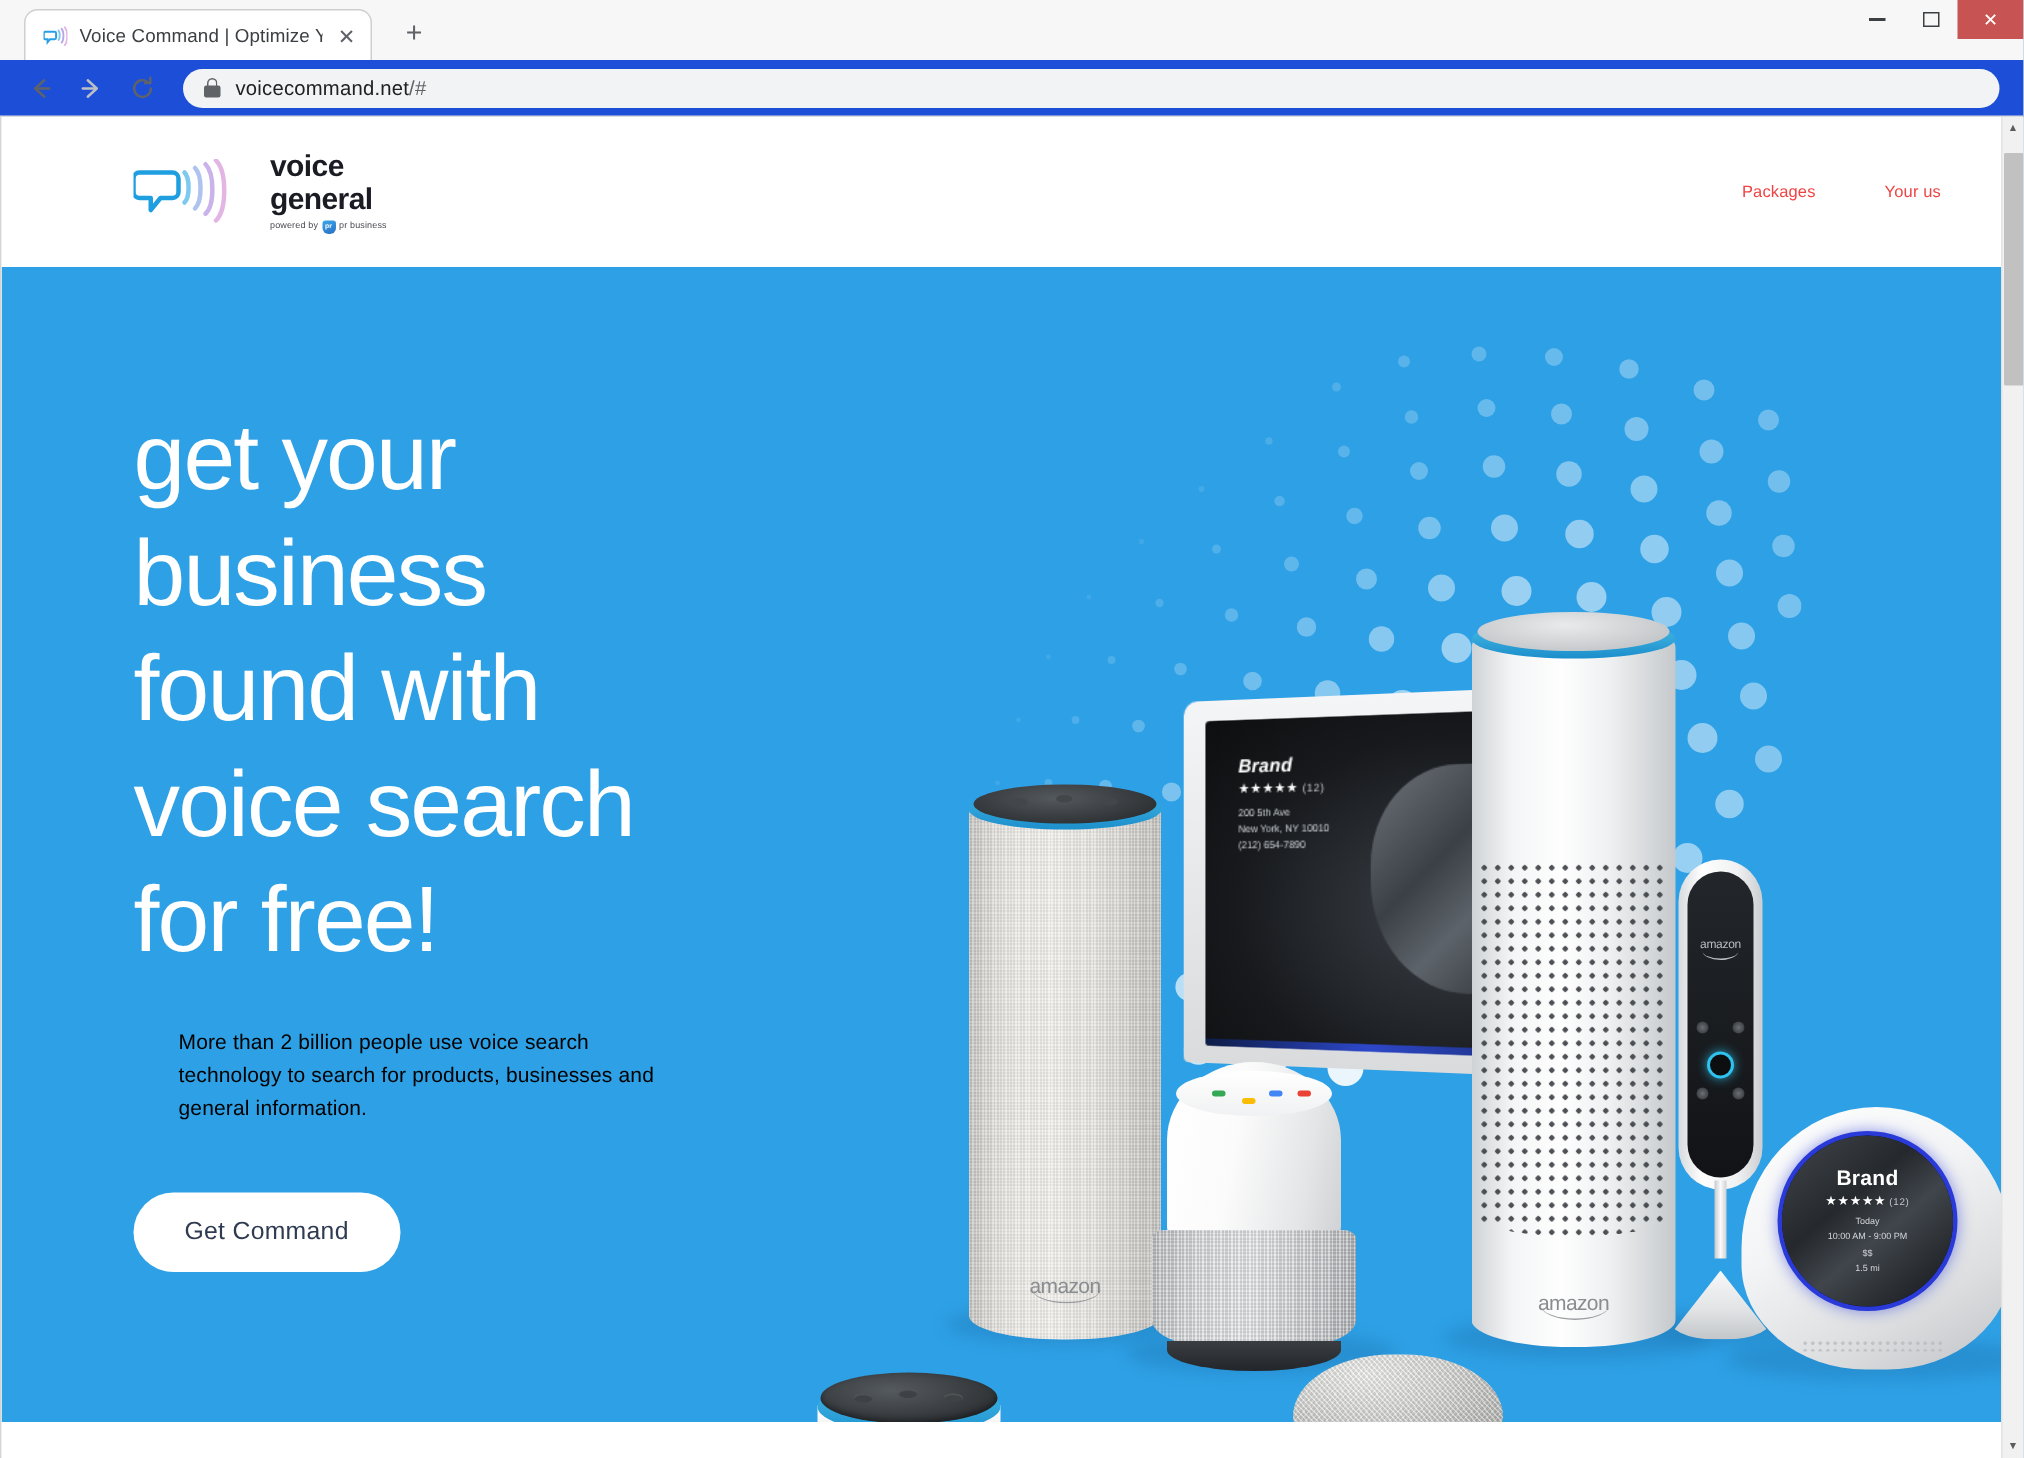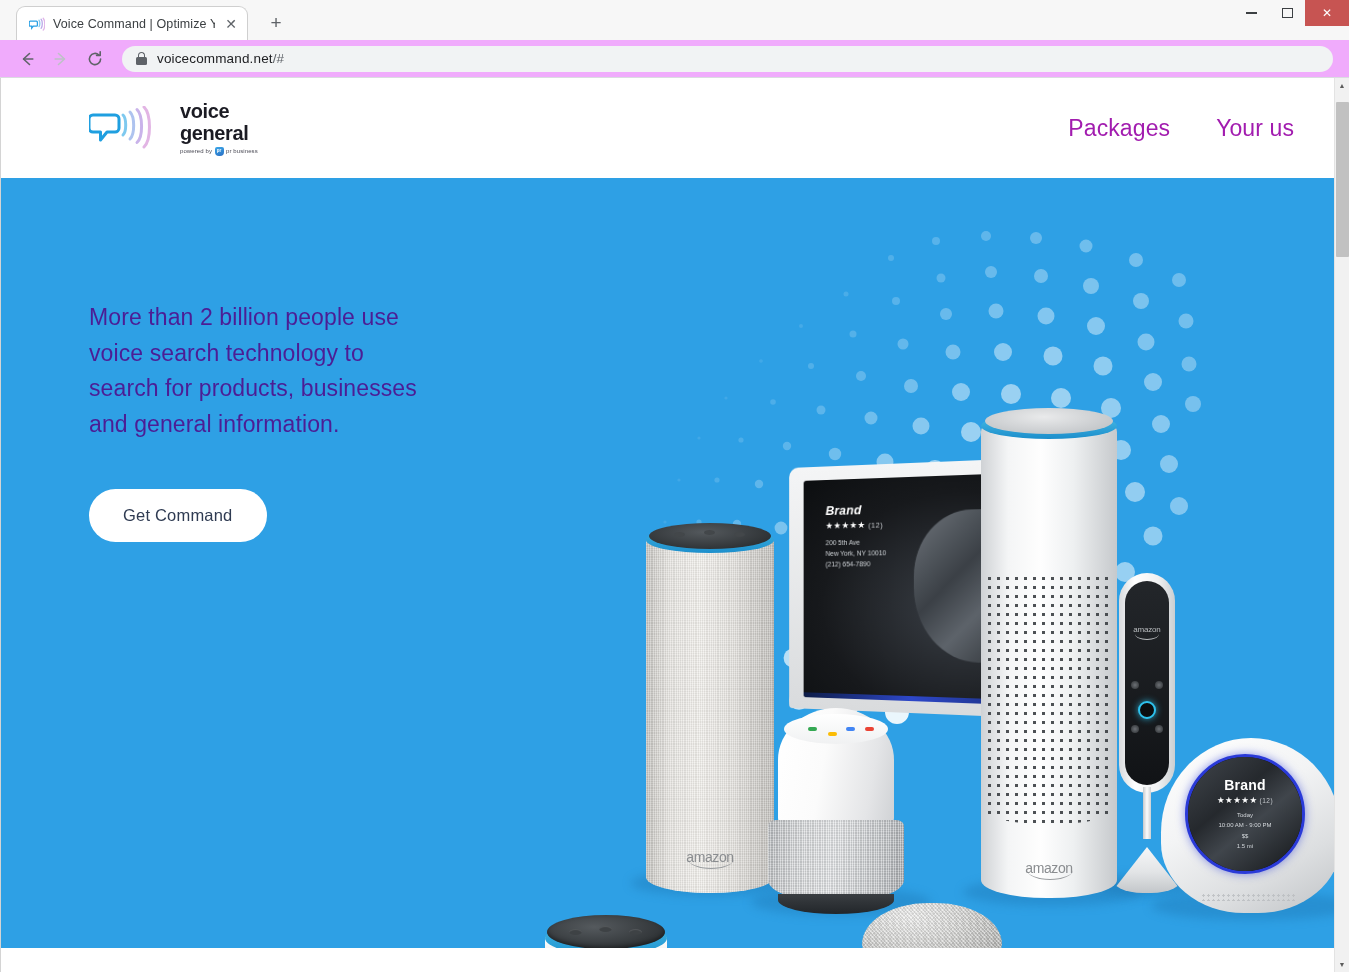--- a/index.html
+++ b/index.html
@@ -74,21 +74,21 @@
     display: flex; align-items: center; justify-content: center;
     color: #3c4043; font-size: 11px;
   }
   .winbtn.close { background: #c75452; color: #fff; width: 44px; font-size: 12px; }
   .winbtn .min-glyph { display:block; width: 11px; height: 2px; background:#3c4043; }
   .winbtn .max-glyph { display:block; width: 11px; height: 10px; border: 1.6px solid #3c4043; }
 
   
   .toolbar {
     height: 38px; flex: none;
-    background: #f0abfc;
+    background: #1d4ed8;
     display: flex; align-items: center;
     padding: 0 12px;
     gap: 4px;
     border-bottom: 1px solid #dadce0;
   }
   .navbtn {
     width: 30px; height: 30px;
     display: flex; align-items: center; justify-content: center;
     color: #5f6368;
   }
@@ -158,21 +158,21 @@
     background: linear-gradient(160deg,#3ba7e8,#2a6fc4);
     border-radius: 2px 2px 4px 4px;
     display: flex; align-items: center; justify-content: center;
     color: #fff; font-size: 4.5px; font-weight: 700;
   }
   .nav {
     margin-left: auto;
     display: flex; align-items: center; gap: 46px;
   }
   .navlink {
-    font-size: 23px; color: #a21caf; letter-spacing: .1px;
+    font-size: 11px; color: #ef4444; letter-spacing: .1px;
   }
   .phone-btn {
     background: #37a3e6; color: #fff;
     border: none; border-radius: 26px;
     padding: 14px 26px;
     font-size: 17px;
     font-family: "Liberation Sans", sans-serif;
     letter-spacing: .3px;
     margin-left: 10px;
   }
@@ -191,25 +191,26 @@
   }
   .hero h1 {
     font-size: 62px;
     line-height: 1.24;
     font-weight: 400;
     color: #ffffff;
     letter-spacing: -1.2px;
   }
   .hero p {
     margin-top: 32px;
-    font-size: 23px;
+    font-size: 14px;
     line-height: 1.55;
-    color: #4c1d95;
+    color: #000000;
     letter-spacing: .1px;
     max-width: 330px;
+    margin-left: 30px;
   }
   .cta {
     margin-top: 46px;
     display: inline-block;
     background: #ffffff; color: #2f3b52;
     border: none; border-radius: 30px;
     padding: 17px 34px;
     font-size: 16.5px;
     font-family: "Liberation Sans", sans-serif;
     letter-spacing: .2px;
@@ -778,20 +779,27 @@
               <circle cx="46" cy="484" r="3.6" opacity=".3"></circle>
             <circle cx="78" cy="486" r="5.4" opacity=".46"></circle>
               <circle cx="116" cy="490" r="7.6" opacity=".62"></circle>
             <circle cx="158" cy="494" r="9.8" opacity=".8"></circle>
               <circle cx="206" cy="500" r="11.4" opacity=".92"></circle>
             <circle cx="256" cy="506" r="12" opacity=".98"></circle>
           </g>
         </svg>
 
         <div class="hero-inner">
+          <h1>
+            <span>get your</span><br>
+            <span>business</span><br>
+            <span>found with</span><br>
+            <span>voice search</span><br>
+            <span>for free!</span>
+          </h1>
           <p>More than 2 billion people use voice search technology to search for products, businesses and general information.</p>
           <button class="cta">Get Command</button>
         </div>
 
         <div class="devices">
 
           <div class="floor-shadow" style="left:130px; top:462px; width:160px; height:26px;"></div>
           <div class="floor-shadow" style="left:250px; top:480px; width:180px; height:28px;"></div>
 
           <div class="floor-shadow" style="left:462px; top:470px; width:180px; height:28px;"></div>

